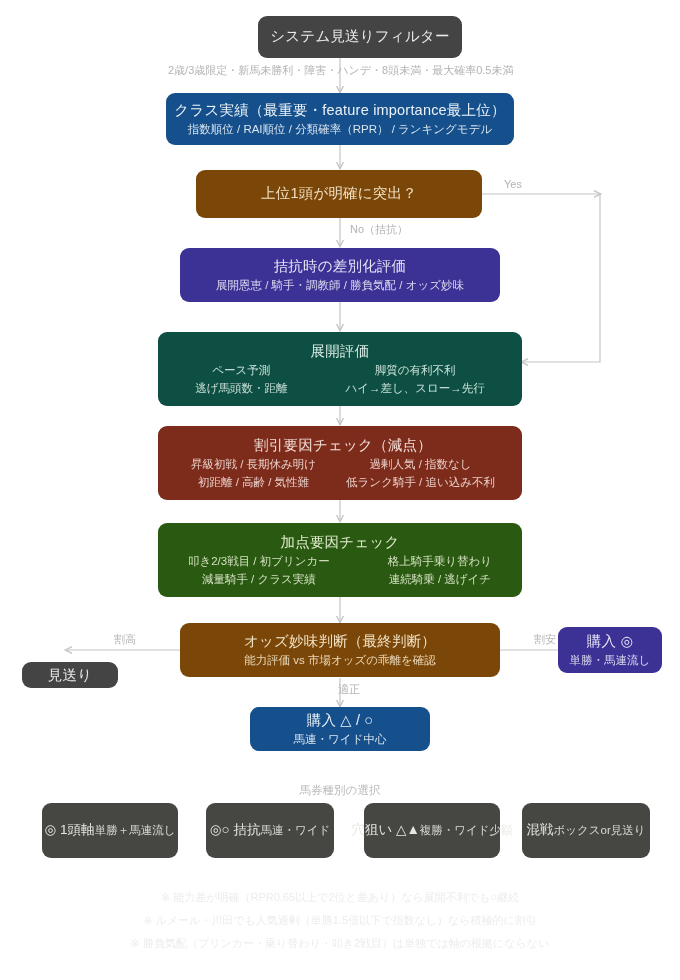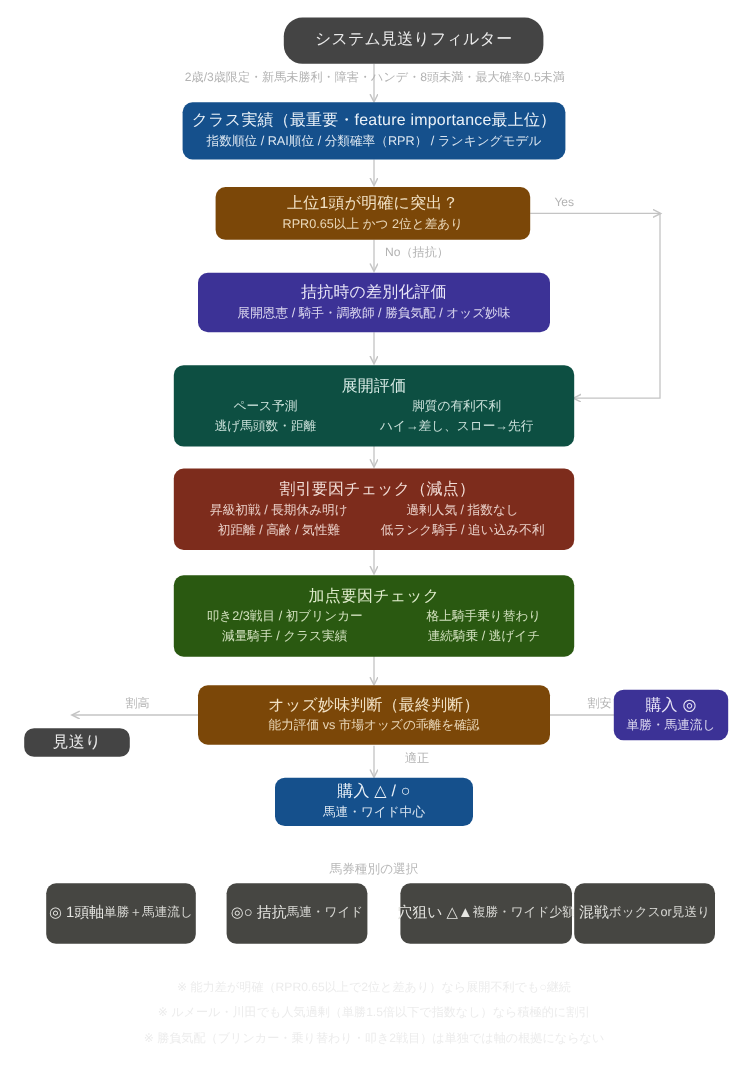--- a/index.html
+++ b/index.html
@@ -132,34 +132,33 @@
 
     <line x1="340" y1="596" x2="340" y2="622" stroke="#c4c4c4" stroke-width="1.2" marker-end="url(#ah)"></line>
 
     <path d="M180,650 L66,650" fill="none" stroke="#c4c4c4" stroke-width="1.2" marker-end="url(#ah)"></path>
 
     <path d="M500,650 L560,650" fill="none" stroke="#c4c4c4" stroke-width="1.2"></path>
 
     <line x1="340" y1="678" x2="340" y2="706" stroke="#c4c4c4" stroke-width="1.2" marker-end="url(#ah)"></line>
   </svg>
 
-  <div class="node n-grey" style="left:258px; top:16px; width:236px; height:42px;border-radius:17px;">
+  <div class="node n-grey" style="left:258px; top:16px; width:204px; height:42px;">
     <div class="title">システム見送りフィルター</div>
   </div>
 
   <div class="edge-label" style="left:168px; top:63px;">2歳/3歳限定・新馬未勝利・障害・ハンデ・8頭未満・最大確率0.5未満</div>
 
   <div class="node n-blue" style="left:166px; top:93px; width:348px; height:52px;">
     <div class="title">クラス実績（最重要・feature importance最上位）</div>
     <div class="sub">指数順位 / RAI順位 / 分類確率（RPR） / ランキングモデル</div>
   </div>
 
   <div class="node n-brown" style="left:196px; top:170px; width:286px; height:48px;">
     <div class="title">上位1頭が明確に突出？</div>
-    <div class="sub">RPR0.65以上 かつ 2位と差あり</div>
   </div>
 
   <div class="edge-label" style="left:504px; top:178px;">Yes</div>
   <div class="edge-label" style="left:350px; top:222px;">No（拮抗）</div>
 
   <div class="node n-purple" style="left:180px; top:248px; width:320px; height:54px;">
     <div class="title">拮抗時の差別化評価</div>
     <div class="sub">展開恩恵 / 騎手・調教師 / 勝負気配 / オッズ妙味</div>
   </div>
 
@@ -205,21 +204,21 @@
     </div>
   </div>
 
   <div class="node n-brown" style="left:180px; top:623px; width:320px; height:54px;">
     <div class="title">オッズ妙味判断（最終判断）</div>
     <div class="sub">能力評価 vs 市場オッズの乖離を確認</div>
   </div>
 
   <div class="edge-label" style="left:114px; top:632px;">割高</div>
   <div class="edge-label" style="left:534px; top:632px;">割安</div>
-  <div class="edge-label" style="left:368px; top:682px;">適正</div>
+  <div class="edge-label" style="left:338px; top:682px;">適正</div>
 
   <div class="node n-grey" style="left:22px; top:662px; width:96px; height:26px;">
     <div class="title">見送り</div>
   </div>
 
   <div class="node n-purple" style="left:558px; top:627px; width:104px; height:46px;">
     <div class="title">購入 ◎</div>
     <div class="sub">単勝・馬連流し</div>
   </div>
 
@@ -231,21 +230,21 @@
   <div class="caption" style="left:0; top:783px; width:680px;">馬券種別の選択</div>
 
   <div class="chip" style="left:42px; top:803px; width:136px; height:55px;">
     <div class="t">◎ 1頭軸</div>
     <div class="s">単勝＋馬連流し</div>
   </div>
   <div class="chip" style="left:206px; top:803px; width:128px; height:55px;">
     <div class="t">◎○ 拮抗</div>
     <div class="s">馬連・ワイド</div>
   </div>
-  <div class="chip" style="left:364px; top:803px; width:156px; height:55px;">
+  <div class="chip" style="left:364px; top:803px; width:136px; height:55px;">
     <div class="t">穴狙い △▲</div>
     <div class="s">複勝・ワイド少額</div>
   </div>
   <div class="chip" style="left:522px; top:803px; width:128px; height:55px;">
     <div class="t">混戦</div>
     <div class="s">ボックスor見送り</div>
   </div>
 
   <div class="note" style="top:890px;">※ 能力差が明確（RPR0.65以上で2位と差あり）なら展開不利でも○継続</div>
   <div class="note" style="top:913px;">※ ルメール・川田でも人気過剰（単勝1.5倍以下で指数なし）なら積極的に割引</div>

